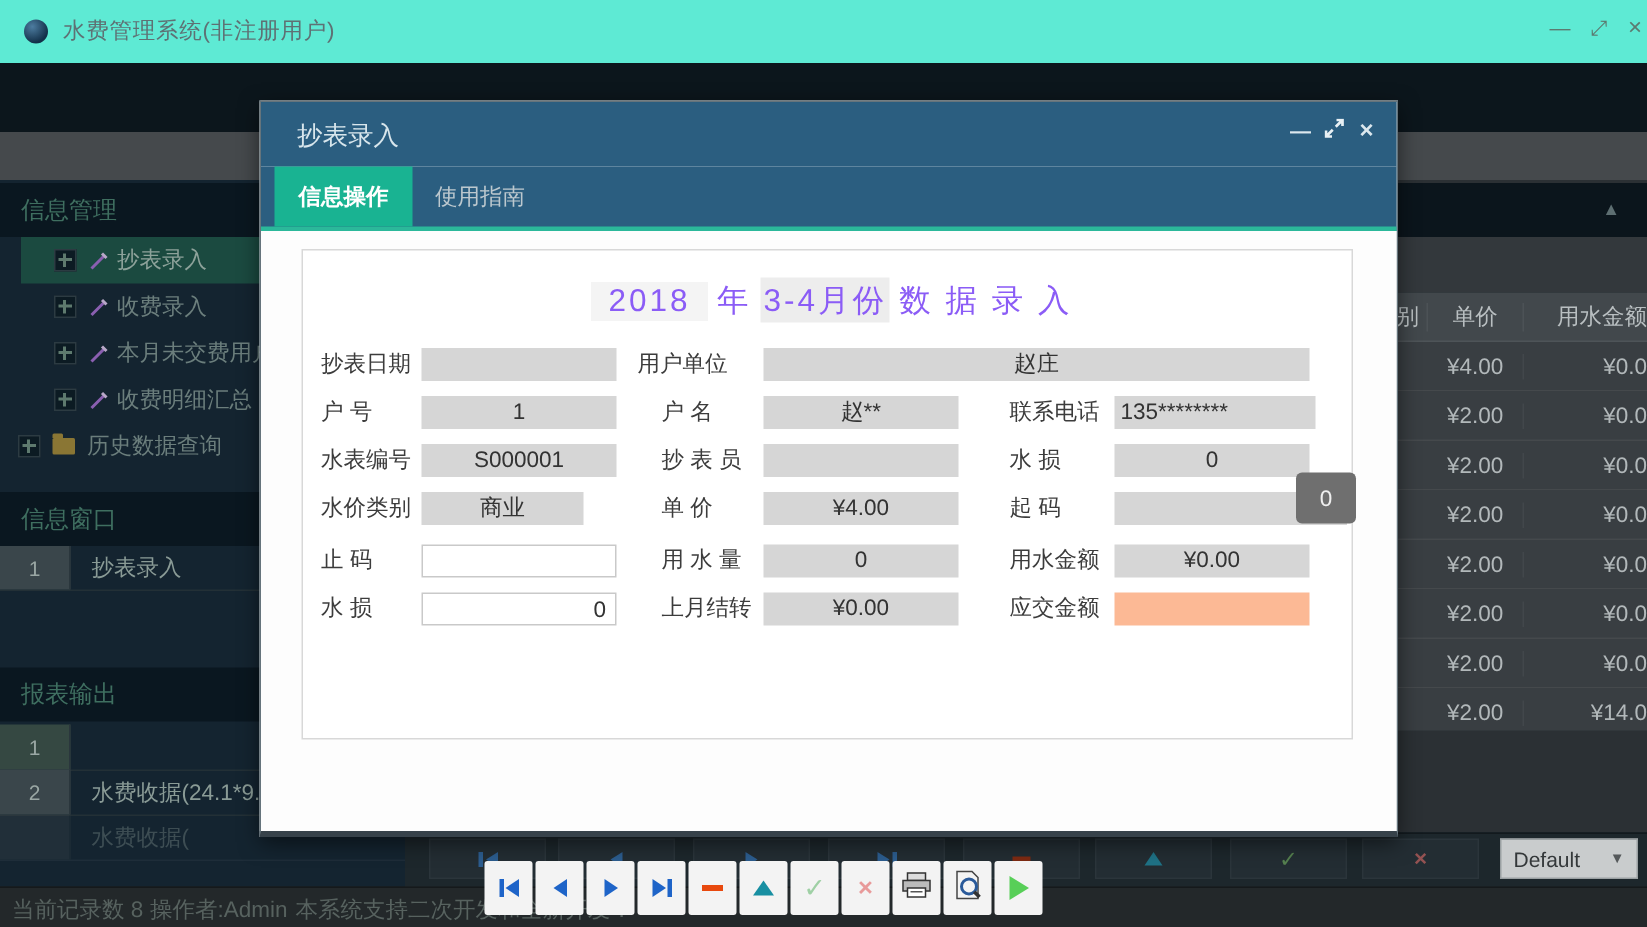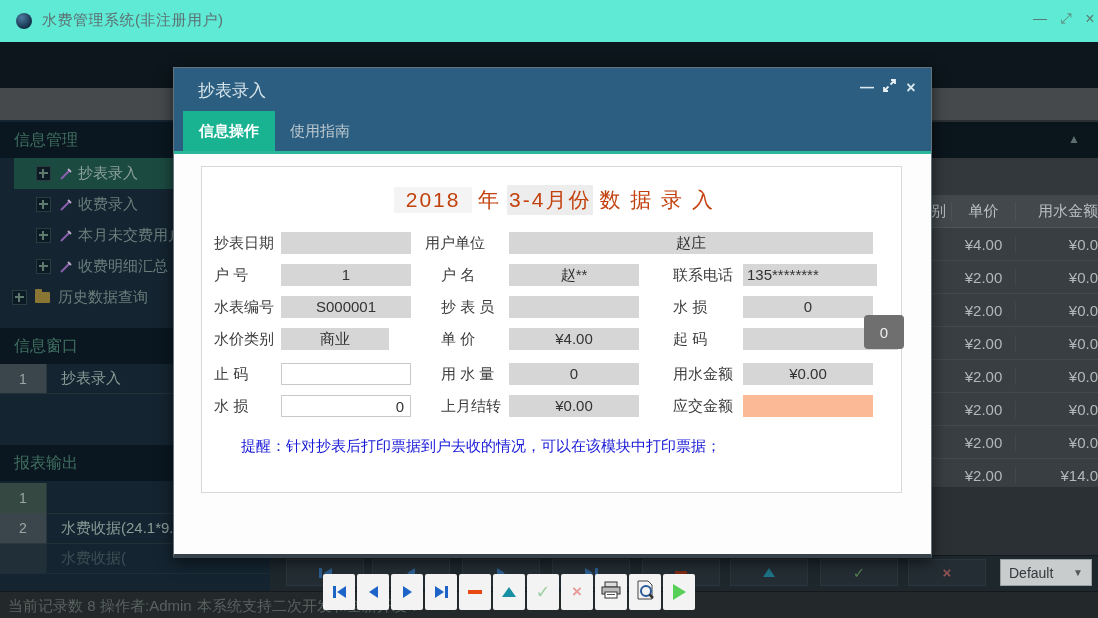--- a/index.html
+++ b/index.html
@@ -82,21 +82,21 @@
   .m-head{left:0;top:0;width:757px;height:43px;background:#2b5e80}
   .m-title{left:24px;top:11px;font-size:17px;color:#d8e6ec}
   .mctl{top:11px;font-size:14px;color:#dce8ee;width:18px;text-align:center;font-weight:bold;cursor:default}
   .m-tabs{left:0;top:43px;width:757px;height:40px;background:#2b5e80;border-bottom:3px solid #2bb89a;box-sizing:content-box}
   .m-tab{position:absolute;top:0;height:40px;display:flex;align-items:center;justify-content:center;
          font-size:15px;color:#bcc8ce;padding:0 16px}
   .m-tab.active{left:9px;background:#19b392;color:#fff;font-weight:bold}
   .m-tab.guide{left:100px}
   .m-body{left:0;top:86px;width:757px;height:400px;background:#fdfdfd}
   .panel{left:27px;top:12px;width:701px;height:327px;border:1px solid #d8d8d8;background:#fff;box-sizing:border-box}
-  .ftitle{left:0;top:18px;width:699px;text-align:center;font-size:21px;color:#c2410c;letter-spacing:2px}
+  .ftitle{left:0;top:18px;width:699px;text-align:center;font-size:21px;color:#8b5cf6;letter-spacing:2px}
   .ybox{display:inline-block;min-width:70px;background:#f4f4f4;padding:1px 4px;margin:0 6px;text-align:center}
   .mbox{display:inline-block;min-width:80px;background:#ededed;padding:1px 2px;margin:0 6px;text-align:center}
   .flabel{position:absolute;font-size:15px;color:#3c3c3c;height:22px;line-height:22px}
   .gfield{position:absolute;height:22px;line-height:22px;background:#d6d6d6;font-size:15px;
           color:#333;text-align:center;overflow:hidden}
   .wfield{position:absolute;height:22px;background:#fff;border:1px solid #c9c9c9;font-size:15px;
           color:#333;box-sizing:border-box;padding:0 6px;outline:none;font-family:inherit}
   .sfield{position:absolute;height:22px;background:#fcb995}
   .remind{position:absolute;font-size:15px;color:#1717d8}
   .tooltip{position:absolute;left:662px;top:148px;width:40px;height:34px;background:#6f6f6f;
@@ -405,21 +405,20 @@
 
       <span class="flabel" style="left:12px;top:228px">水 损</span>
       <input class="wfield" style="left: 79px; top: 228px; width: 130px; text-align: right;" value="0">
       <span class="flabel" style="left:239px;top:228px">上月结转</span>
       <span class="gfield" style="left:307px;top:228px;width:130px">¥0.00</span>
       <span class="flabel" style="left:471px;top:228px">应交金额</span>
       <span class="sfield" style="left:541px;top:228px;width:130px"></span>
 
       <div class="tooltip">0</div>
 
-      <div class="remind" style="left:39px;top:270px">提醒：针对抄表后打印票据到户去收的情况，可以在该模块中打印票据；</div>
     </div>
 
     <div class="abs mtoolbar">
       <div class="mbtn">
           <span class="b-vbar"></span>
           <span class="b-tri-l"></span>
         </div>
       <div class="mbtn">
           <span class="b-tri-l"></span>
         </div>

